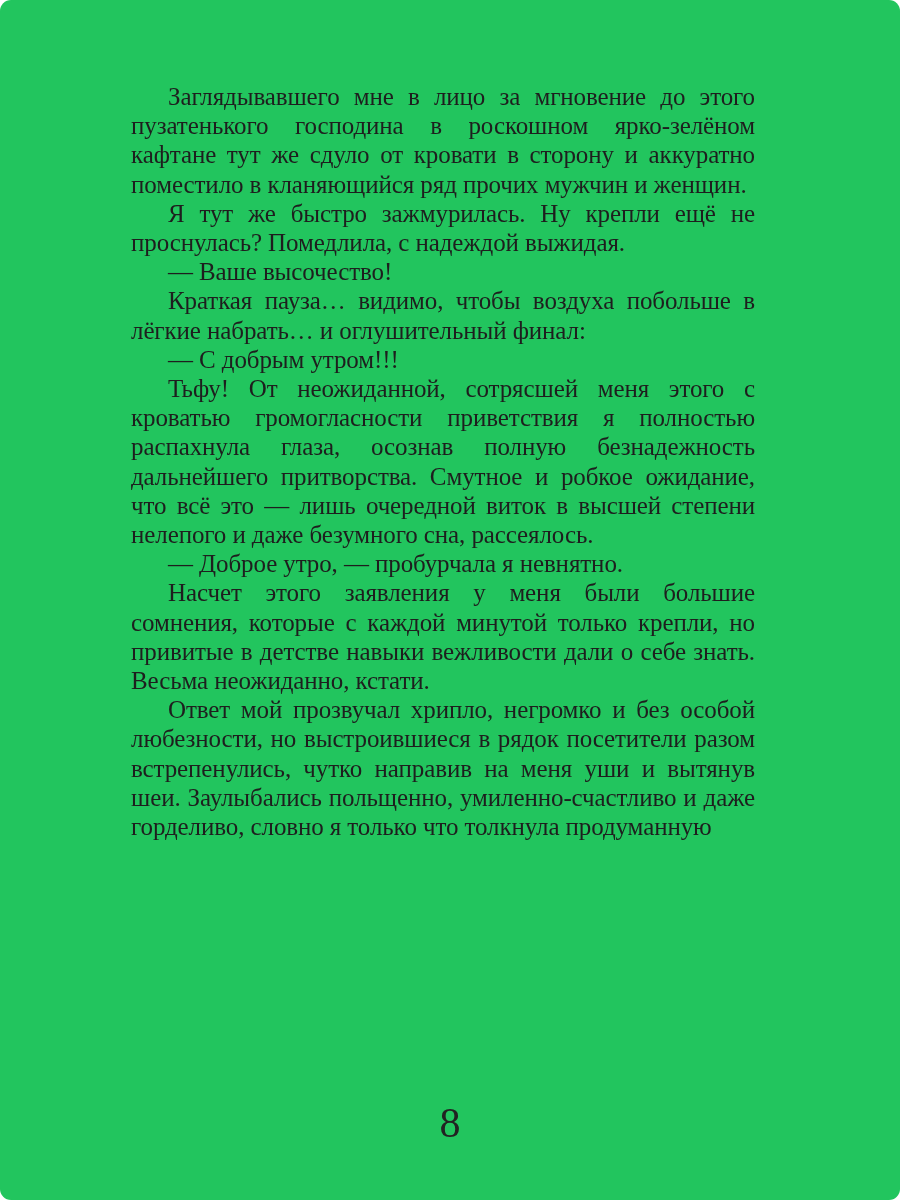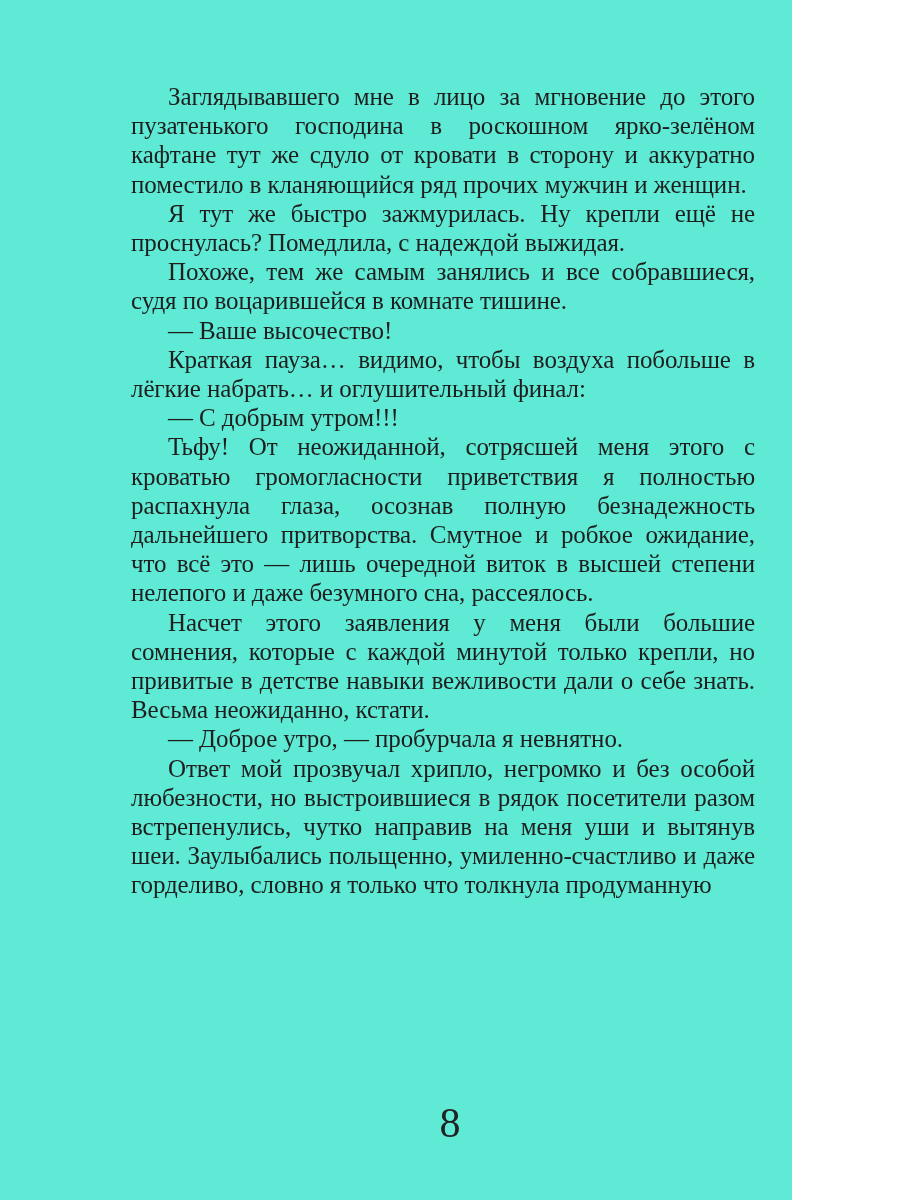--- a/index.html
+++ b/index.html
@@ -2,26 +2,27 @@
 <html lang="ru"><head>
 <meta charset="utf-8">
 <style>
   html, body {
     margin: 0;
     padding: 0;
     background: #ffffff;
   }
   .page {
     position: relative;
-    width: 792px;
+    width: 900px;
     height: 1200px;
-    background: #5eead4;
+    background: #22c55e;
     font-family: "Liberation Serif", "DejaVu Serif", serif;
     color: #1e1e1e;
     overflow: hidden;
+    border-radius: 11px;
   }
   .text-block {
     position: absolute;
     left: 131px;
     top: 82px;
     width: 624px;
     text-align: justify;
     font-size: 25px;
     line-height: 29.2px;
     letter-spacing: -0.1px;
@@ -42,23 +43,22 @@
     color: #222222;
   }
 </style>
 </head>
 <body>
 
 <div class="page">
   <div class="text-block">
     <p>Заглядывавшего мне в лицо за мгновение до этого пузатенького господина в роскошном ярко-зелёном кафтане тут же сдуло от кровати в сторону и аккуратно поместило в кланяющийся ряд прочих мужчин и женщин.</p>
     <p>Я тут же быстро зажмурилась. Ну крепли ещё не проснулась? Помедлила, с надеждой выжидая.</p>
-    <p>Похоже, тем же самым занялись и все собравшиеся, судя по воцарившейся в комнате тишине.</p>
     <p>— Ваше высочество!</p>
     <p>Краткая пауза… видимо, чтобы воздуха побольше в лёгкие набрать… и оглушительный финал:</p>
     <p>— С добрым утром!!!</p>
     <p>Тьфу! От неожиданной, сотрясшей меня этого с кроватью громогласности приветствия я полностью распахнула глаза, осознав полную безнадежность дальнейшего притворства. Смутное и робкое ожидание, что всё это — лишь очередной виток в высшей степени нелепого и даже безумного сна, рассеялось.</p>
+    <p>— Доброе утро, — пробурчала я невнятно.</p>
     <p>Насчет этого заявления у меня были большие сомнения, которые с каждой минутой только крепли, но привитые в детстве навыки вежливости дали о себе знать. Весьма неожиданно, кстати.</p>
-    <p>— Доброе утро, — пробурчала я невнятно.</p>
     <p>Ответ мой прозвучал хрипло, негромко и без особой любезности, но выстроившиеся в рядок посетители разом встрепенулись, чутко направив на меня уши и вытянув шеи. Заулыбались польщенно, умиленно-счастливо и даже горделиво, словно я только что толкнула продуманную</p>
   </div>
   <div class="page-number">8</div>
 </div>
 
 </body></html>

